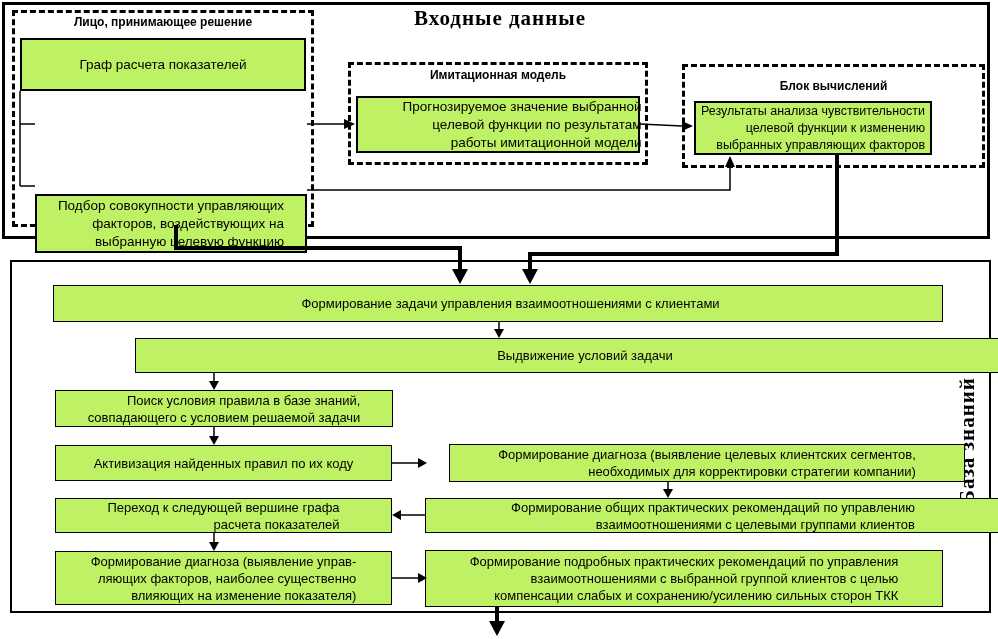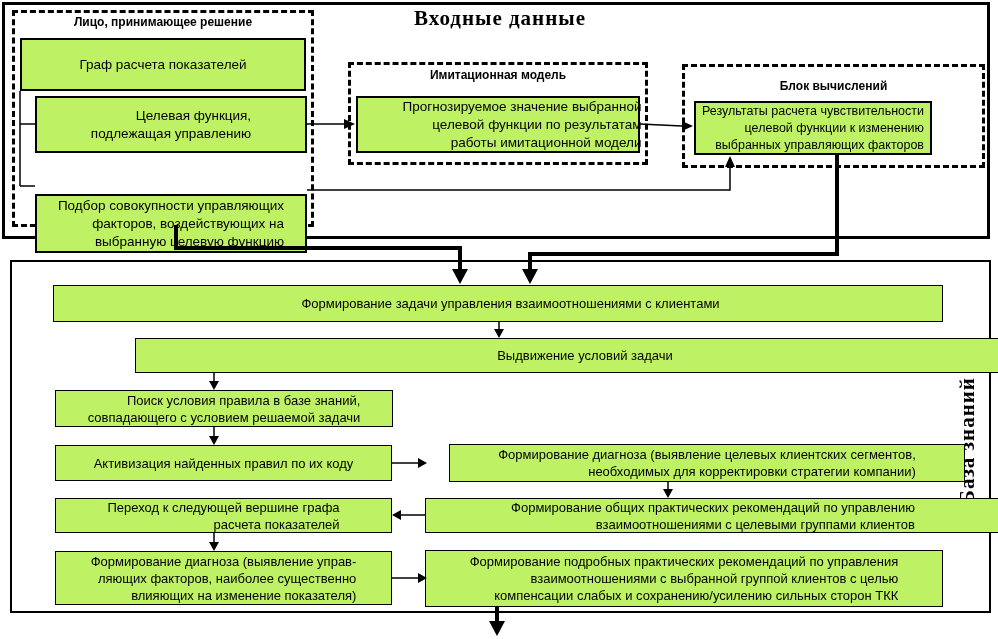--- a/index.html
+++ b/index.html
@@ -37,35 +37,33 @@
 
 <div id="stage">
 
   <div class="frame" style="left:2px;top:2px;width:988px;height:237px;"></div>
 
   <div class="big-title" style="left:290px;top:6px;width:420px;">Входные данные</div>
 
   <div class="dashed-group" style="left:12px;top:10px;width:302px;height:217px;"></div>
   <div class="group-title" style="left:12px;top:14px;width:302px;">Лицо, принимающее решение</div>
   <div class="node" style="left:20px;top:38px;width:286px;height:53px;">Граф расчета показателей</div>
-  <div class="node" style="left:35px;top:96px;width:272px;height:57px;">Целевая функция,
-подлежащая управлению</div>
   <div class="node" style="left:35px;top:159px;width:272px;height:59px;margin-top:35px;">Подбор совокупности управляющих
 факторов, воздействующих на
 выбранную целевую функцию</div>
 
   <div class="dashed-group" style="left:348px;top:62px;width:300px;height:103px;"></div>
   <div class="group-title" style="left:348px;top:67px;width:300px;">Имитационная модель</div>
   <div class="node" style="left:356px;top:96px;width:284px;height:57px;padding-left:48px;">Прогнозируемое значение выбранной
 целевой функции по результатам
 работы имитационной модели</div>
 
   <div class="dashed-group" style="left:682px;top:64px;width:303px;height:104px;"></div>
   <div class="group-title" style="left:682px;top:70px;width:303px;margin-top:8px;">Блок вычислений</div>
-  <div class="node" style="left:694px;top:101px;width:238px;height:54px;font-size:12.5px;line-height:17px;">Результаты расчета чувствительности
+  <div class="node" style="left:694px;top:101px;width:238px;height:54px;font-size:12.5px;line-height:17px;">Результаты анализа чувствительности
 целевой функции к изменению
 выбранных управляющих факторов</div>
 
   <div class="frame thin" style="left:10px;top:260px;width:981px;height:353px;"></div>
 
   <div class="kb-title" style="left:897px;top:428px;width:140px;">База знаний</div>
 
   <div class="node small" style="left:53px;top:285px;width:890px;height:37px;padding-left:25px;">Формирование задачи управления взаимоотношениями с клиентами</div>
   <div class="node small" style="left:135px;top:338px;width:960px;height:35px;padding-right:60px;">Выдвижение условий задачи</div>
   <div class="node small" style="left:55px;top:390px;width:338px;height:37px;">Поиск условия правила в базе знаний,

